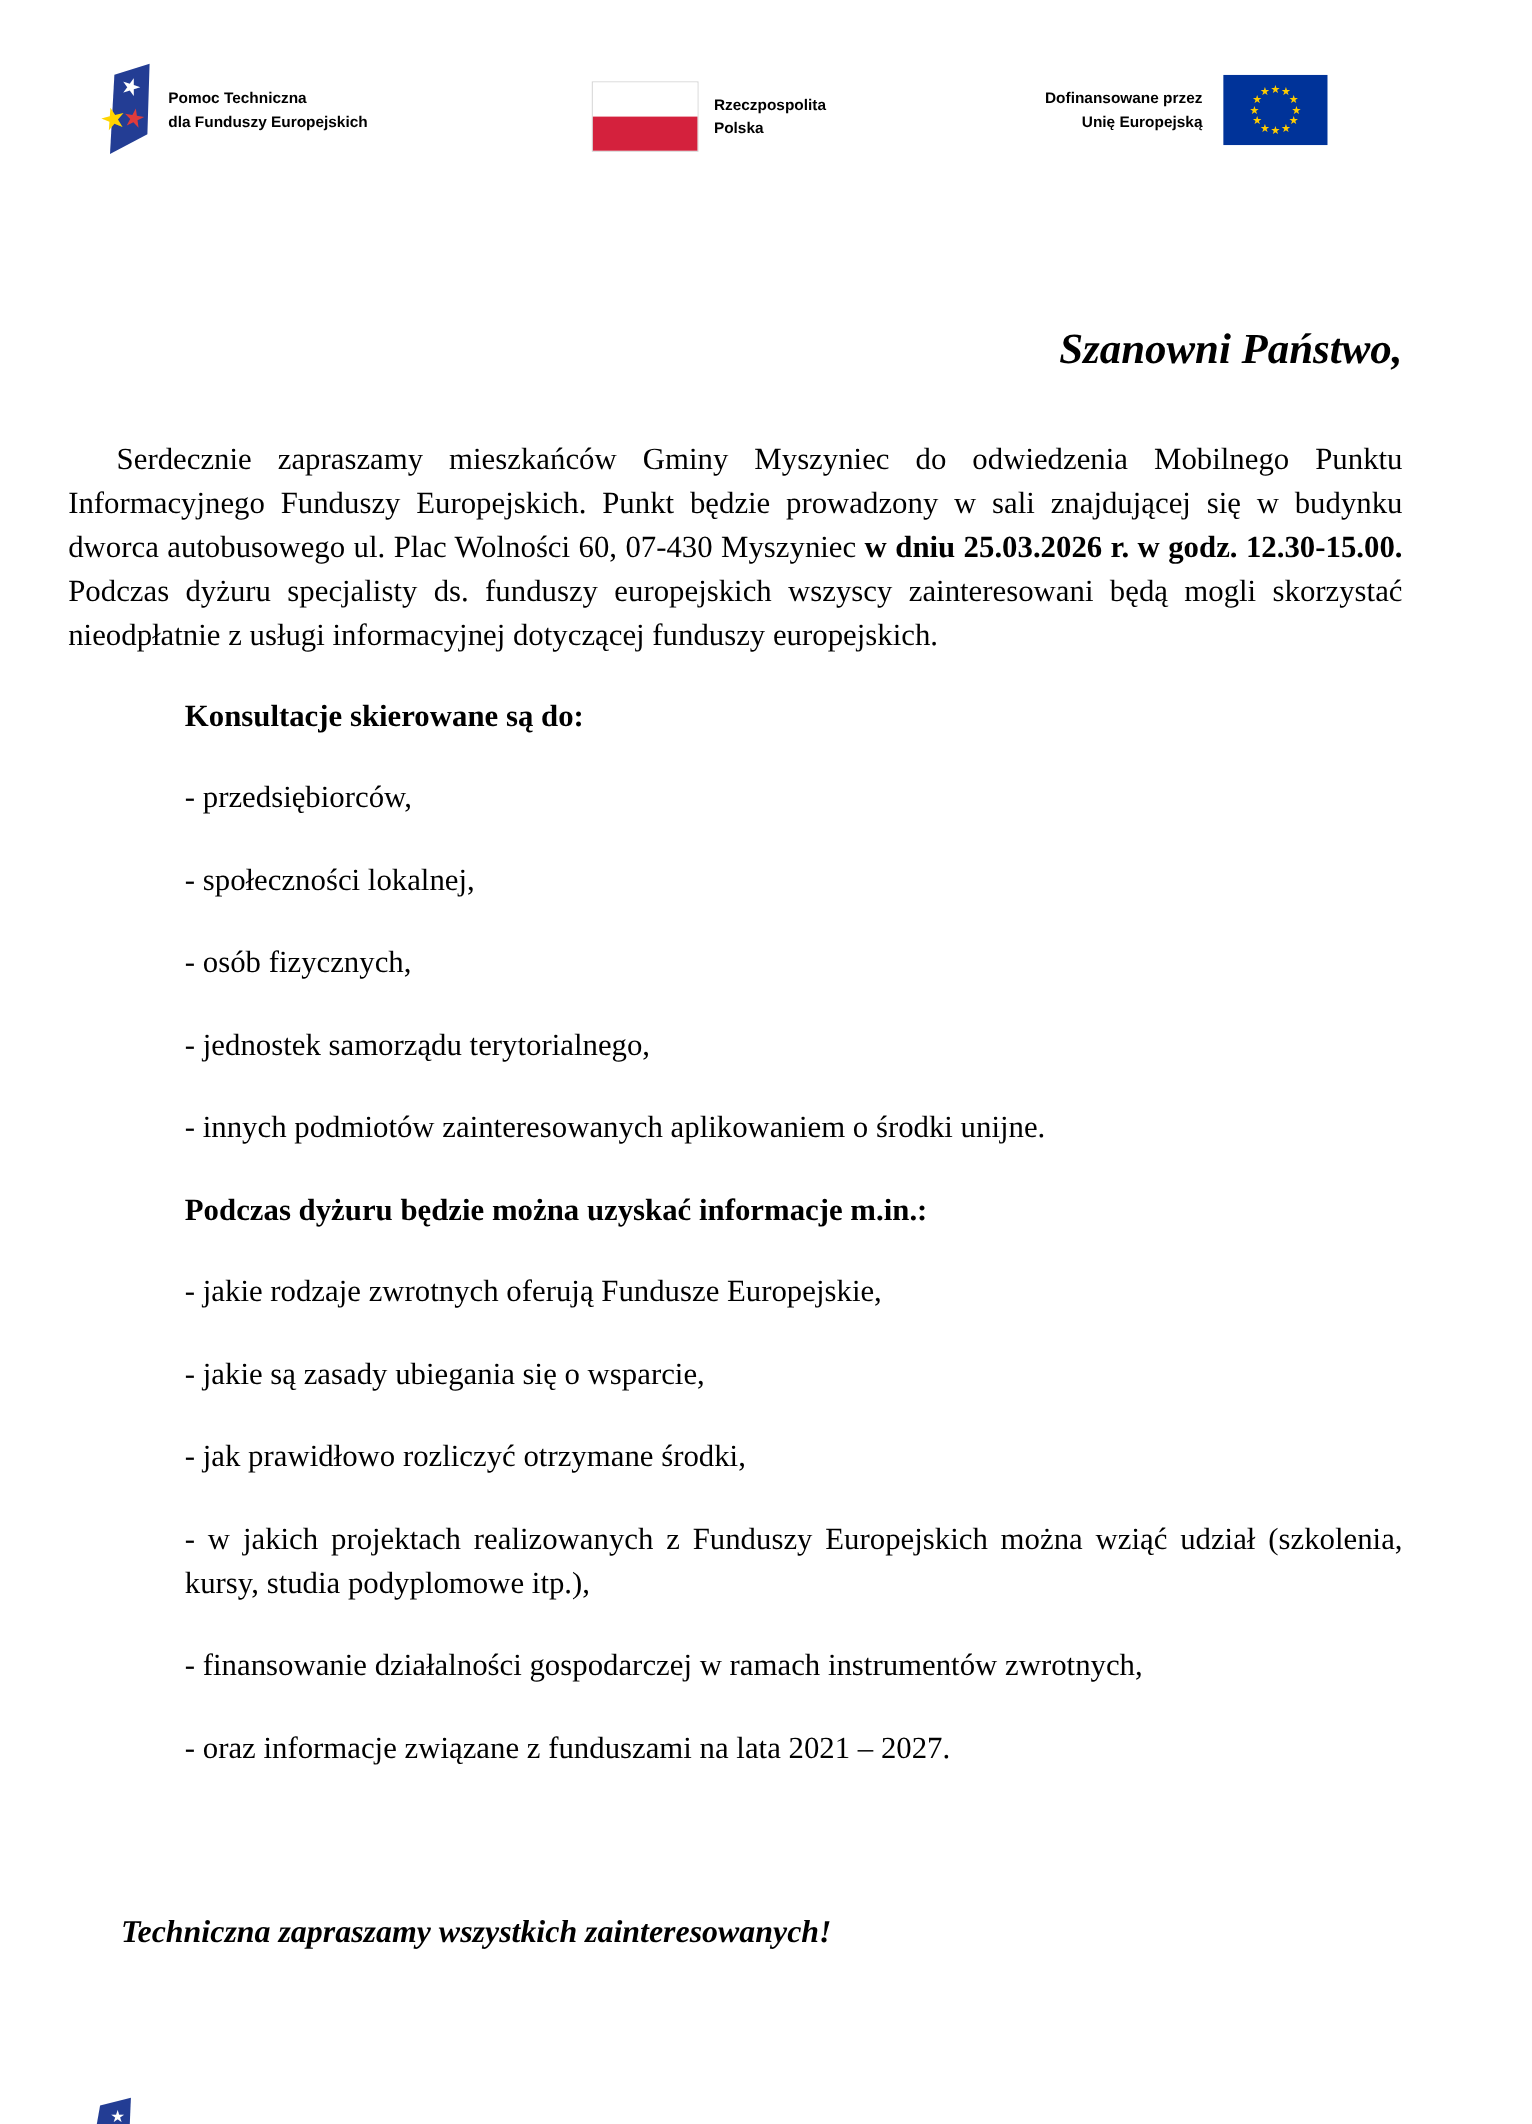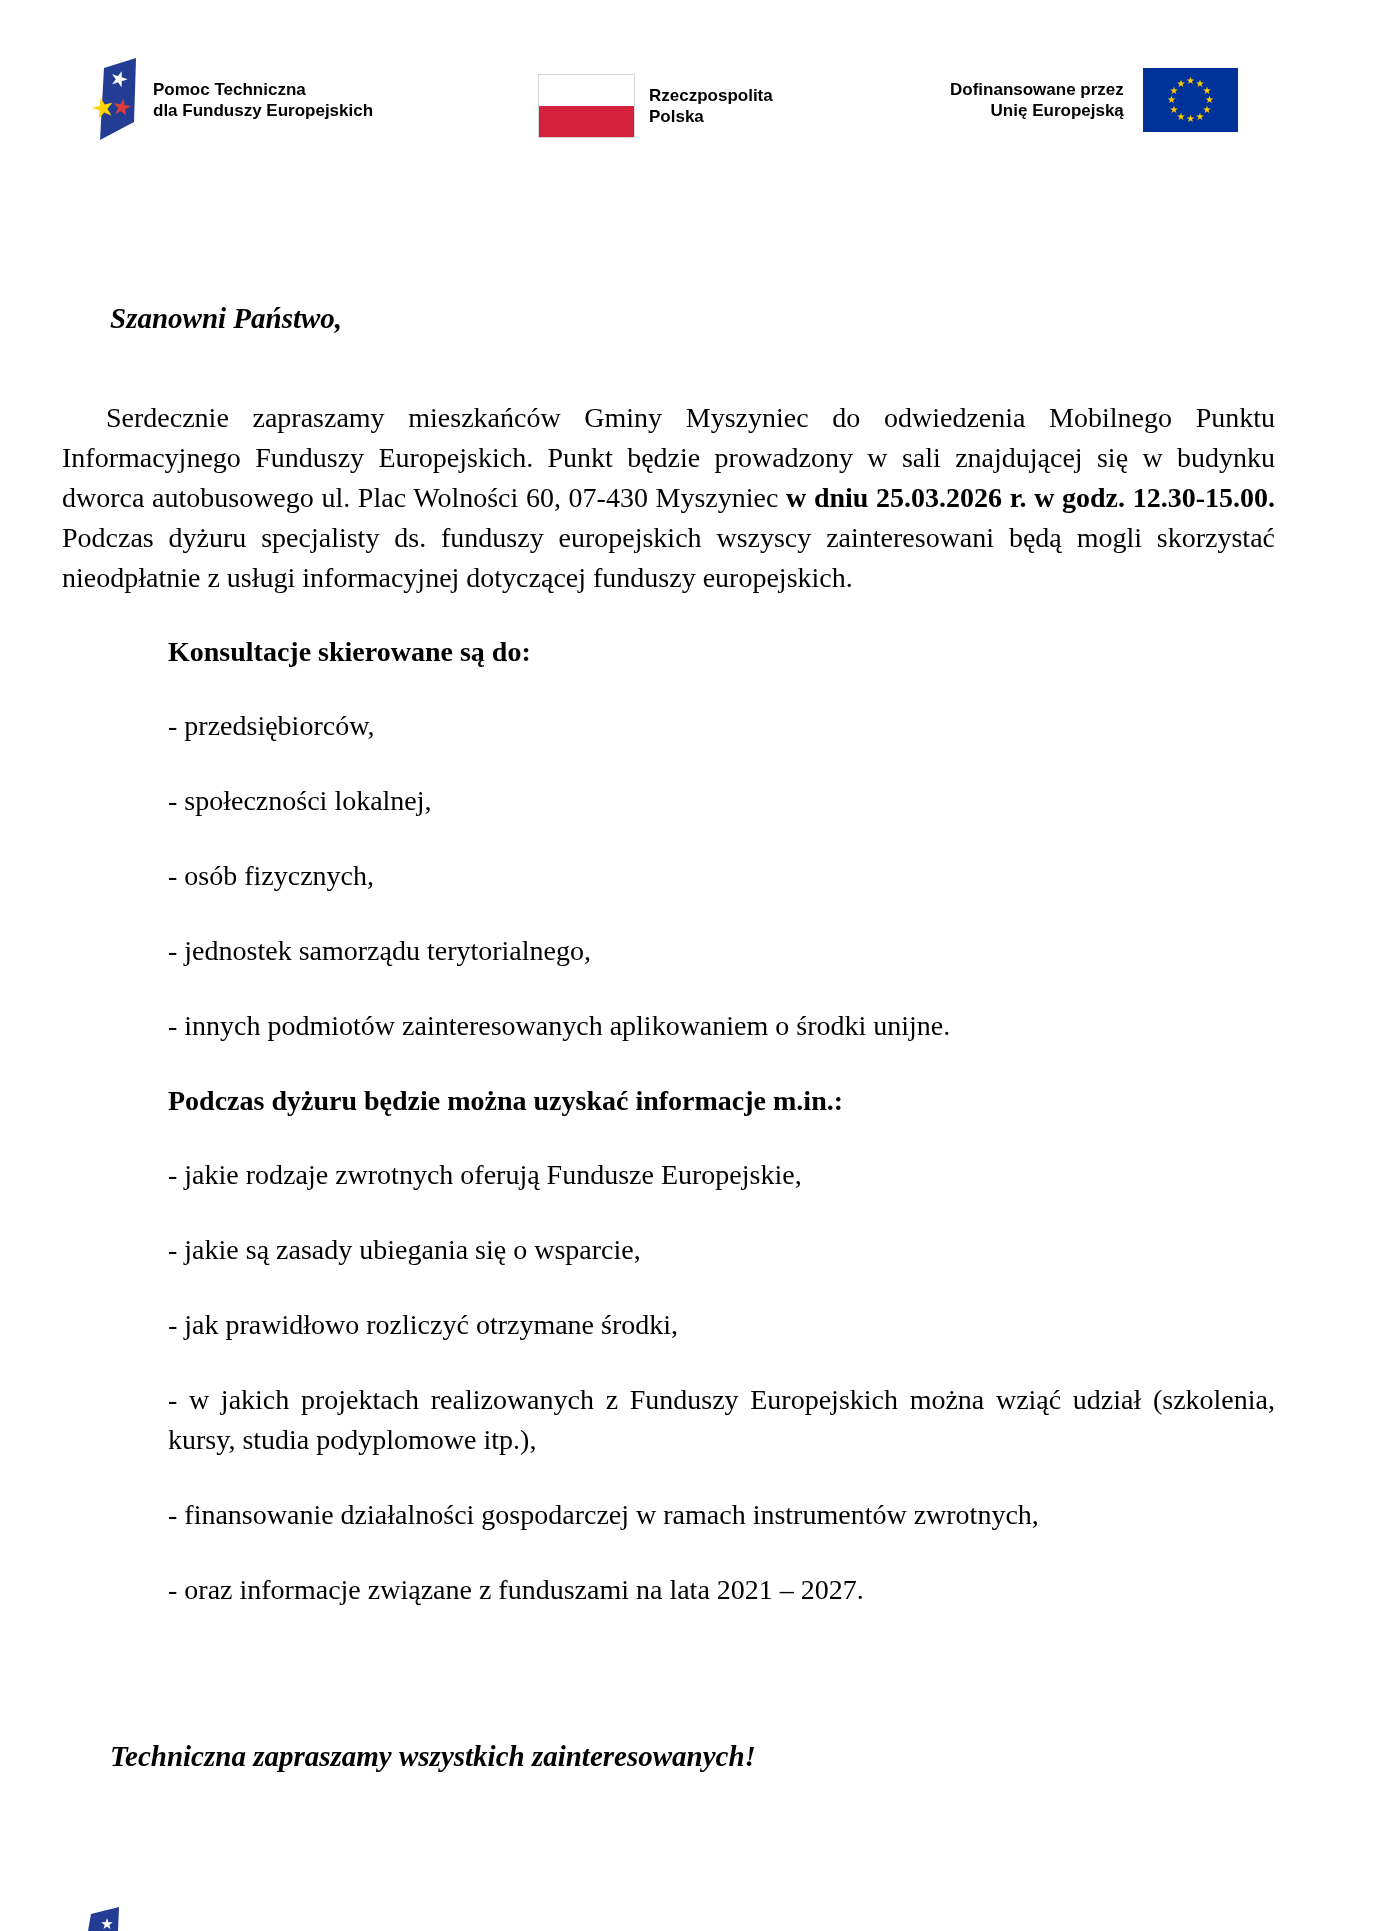--- a/index.html
+++ b/index.html
@@ -16,21 +16,21 @@
   }
 
   
   .logo-group { position: absolute; display: flex; align-items: center; }
   .lg-funds { left: 90px; top: 56px; gap: 13px; }
   .lg-pl    { left: 538px; top: 74px; gap: 14px; }
   .lg-eu    { left: 950px; top: 68px; gap: 19px; justify-content: space-between; }
   .lg-text {
     font-family: "Liberation Sans", sans-serif;
     font-weight: bold;
-    font-size: 17px;
+    font-size: 14px;
     line-height: 21px;
     color: #000;
     white-space: nowrap;
   }
   .lg-text.right { text-align: right; }
   .funds-flag { width: 50px; height: 88px; overflow: visible; }
   .pl-flag {
     width: 97px; height: 64px;
     border: 1px solid #d6d6d6;
     display: flex; flex-direction: column;
@@ -43,24 +43,25 @@
   .content {
     position: absolute;
     left: 62px;
     top: 300px;
     width: 1213px;
     font-size: 28px;
     line-height: 40px;
   }
   .salutation {
     margin-left: 48px;
-    font-size: 29px;
+    font-size: 39px;
     line-height: 36px;
     font-weight: bold;
     font-style: italic;
+    text-align: right;
   }
   .intro {
     margin-top: 62px;
     text-align: justify;
     text-indent: 44px;
   }
   .sec-heading {
     margin: 34px 0 34px 106px;
     font-weight: bold;
   }

